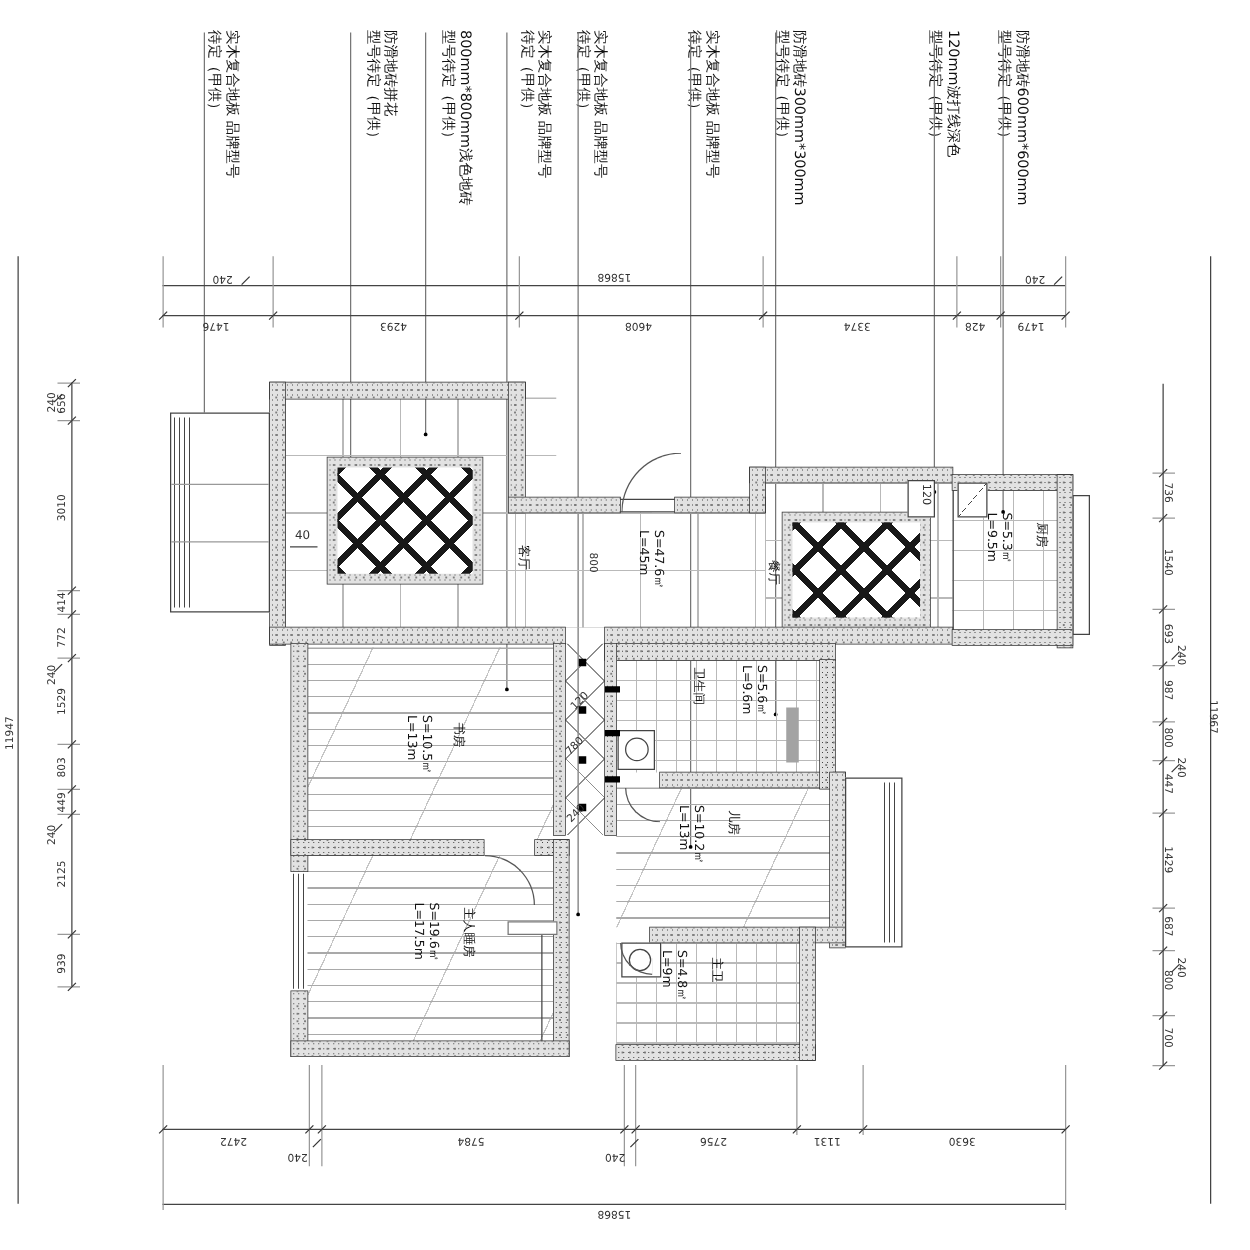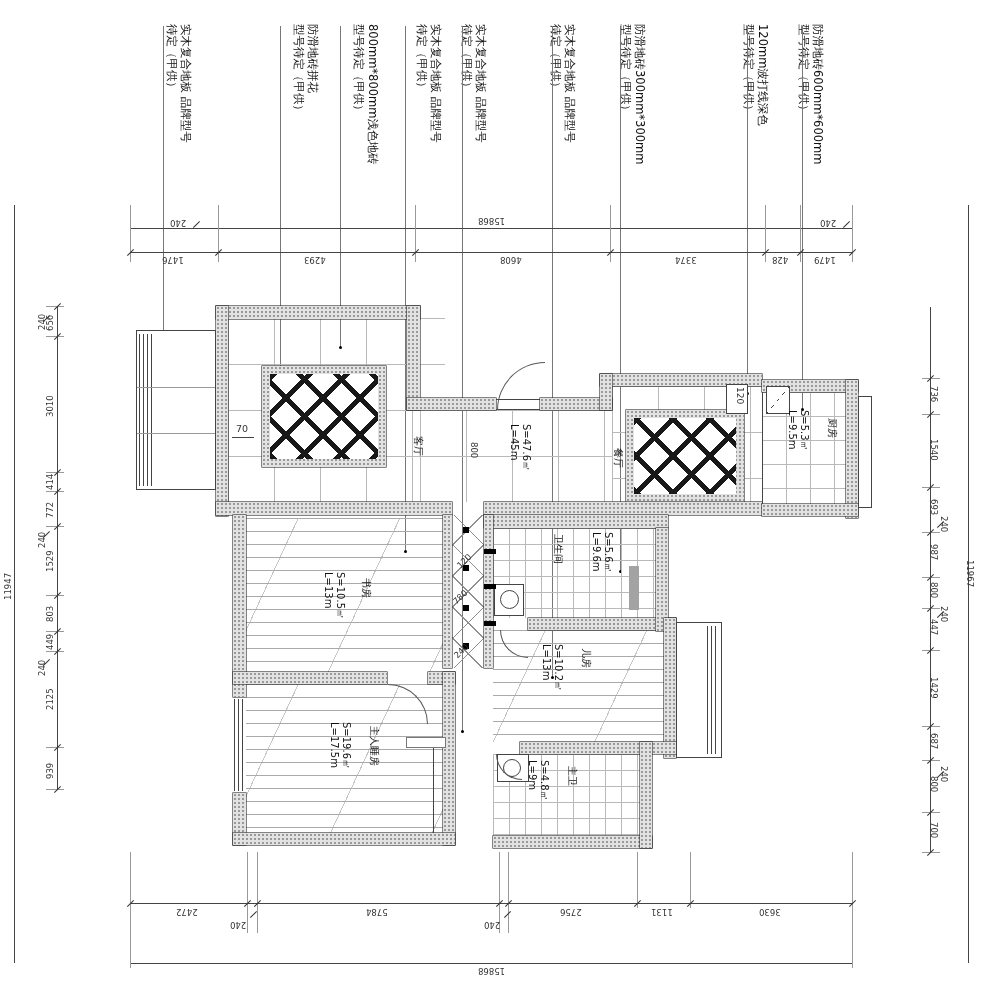--- a/index.html
+++ b/index.html
@@ -326,21 +326,21 @@
   <span class="vt" style="left:614px;top:532px"><span>S=5.6㎡</span><br><span>L=9.6m</span></span>
   <span class="vt" style="left:372px;top:578px">书房</span>
   <span class="vt" style="left:346px;top:572px"><span>S=10.5㎡</span><br><span>L=13m</span></span>
   <span class="vt" style="left:592px;top:648px">儿房</span>
   <span class="vt" style="left:564px;top:644px"><span>S=10.2㎡</span><br><span>L=13m</span></span>
   <span class="vt" style="left:380px;top:726px">主人睡房</span>
   <span class="vt" style="left:352px;top:722px"><span>S=19.6㎡</span><br><span>L=17.5m</span></span>
   <span class="vt" style="left:578px;top:766px">主卫</span>
   <span class="vt" style="left:550px;top:760px"><span>S=4.8㎡</span><br><span>L=9m</span></span>
 
-  <span class="dimnum" style="left:236px;top:424px;font-size:9.5px">70</span>
+  <span class="dimnum" style="left:236px;top:424px;font-size:9.5px">40</span>
   <div class="ln" style="left:232px;top:437px;width:22px;height:1px"></div>
   <span class="vtd" style="left:478px;top:442px">800</span>
   <div class="box" style="left:726px;top:384px;width:22px;height:30px"></div>
   <span class="vtd" style="left:744px;top:387px;font-size:9px">120</span>
   <span class="diag" style="left:456px;top:556px">120</span>
   <span class="diag" style="left:452px;top:592px">780</span>
   <span class="diag" style="left:453px;top:646px">240</span>
 
 </div>
 

